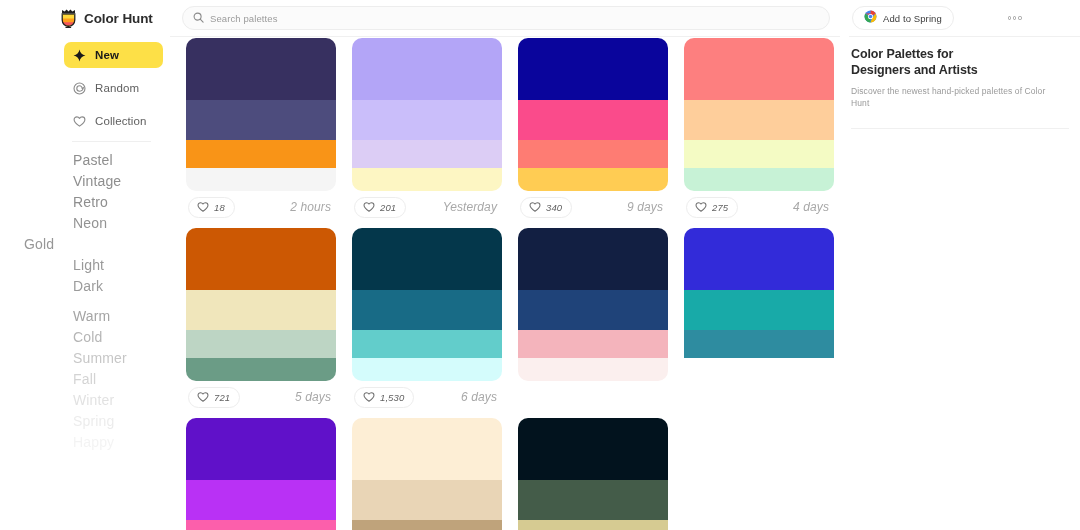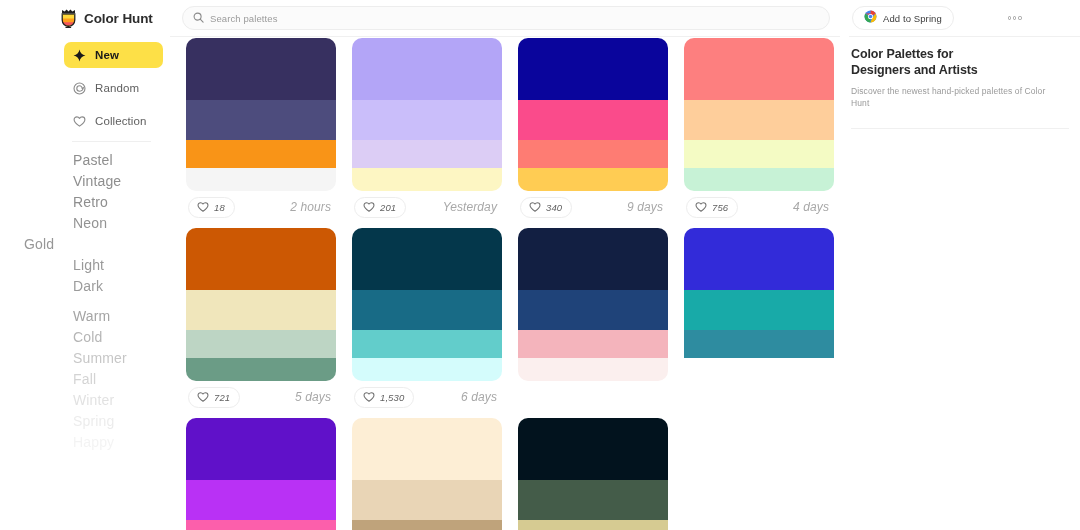--- a/index.html
+++ b/index.html
@@ -380,21 +380,21 @@
           <div class="swatch sw2" style="background: rgb(244, 251, 196);"></div>
           <div class="swatch sw3" style="background: rgb(199, 242, 214);"></div>
         </div>
         <div class="card-meta">
           <div class="like-chip">
             <span style="display: flex;">
               <svg width="12" height="12" viewBox="0 0 14 14">
                 <path d="M7 12 C3.2 9.3 1.2 7.2 1.2 5.0 C1.2 3.2 2.6 2.0 4.2 2.0 C5.3 2.0 6.4 2.6 7 3.6 C7.6 2.6 8.7 2.0 9.8 2.0 C11.4 2.0 12.8 3.2 12.8 5.0 C12.8 7.2 10.8 9.3 7 12 Z" fill="none" stroke="#6f6f6f" stroke-width="1.2" stroke-linejoin="round"></path>
               </svg>
             </span>
-            <span class="like-count">756</span>
+            <span class="like-count">275</span>
           </div>
           <span class="time-label">4 days</span>
         </div>
       </div>
       <div class="card">
         <div class="swatches">
           <div class="swatch sw0" style="background: rgb(204, 88, 3);"></div>
           <div class="swatch sw1" style="background: rgb(240, 230, 187);"></div>
           <div class="swatch sw2" style="background: rgb(189, 213, 196);"></div>
           <div class="swatch sw3" style="background: rgb(107, 156, 134);"></div>

